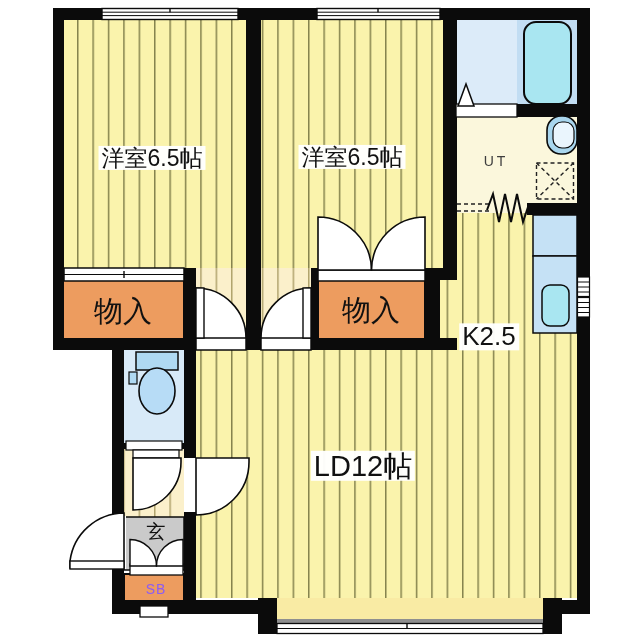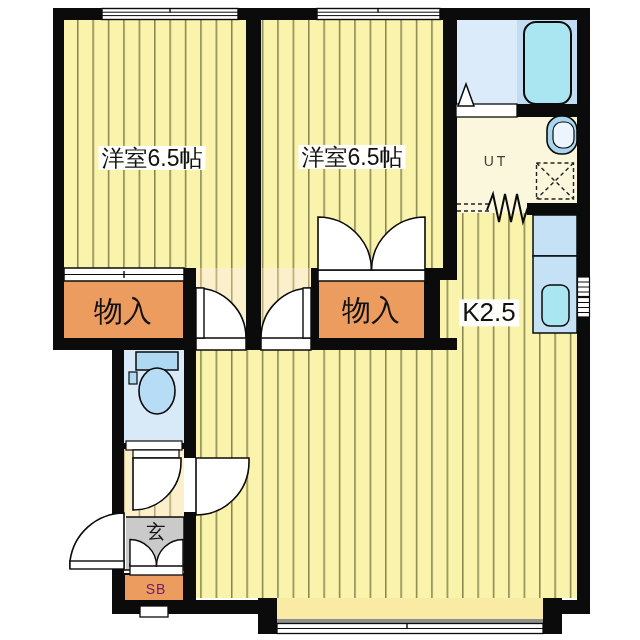--- a/index.html
+++ b/index.html
@@ -4,25 +4,25 @@
 <style>
   html,body{margin:0;padding:0;background:#ffffff;}
   #stage{position:relative;width:640px;height:640px;background:#ffffff;overflow:hidden;
          font-family:Liberation Sans, sans-serif;}
   #plan-svg{position:absolute;left:0;top:0;}
   .lbl{position:absolute;transform:translate(-50%,-50%);white-space:nowrap;color:#111;
        line-height:1.05;text-align:center;}
   .lbl.box{background:rgba(255,255,255,0.96);padding:0 3px;}
   .room-lbl{font-size:23px;}
   .ld-lbl{font-size:29px;}
-  .k-lbl{font-size:26px;}
+  .k-lbl{font-size:26px;margin-top:24px;}
   .ut-lbl{font-size:14px;color:#3d3d3d;letter-spacing:3px;}
   .closet-lbl{font-size:29px;}
   .gen-lbl{font-size:19px;}
-  .sb-lbl{font-size:14px;color:#701a75;letter-spacing:1px;}
+  .sb-lbl{font-size:14px;color:#8b5cf6;letter-spacing:1px;}
 </style>
 </head>
 <body>
 
 <div id="stage">
 <svg id="plan-svg" width="640" height="640" viewBox="0 0 640 640">
   <defs>
     <pattern id="str" patternUnits="userSpaceOnUse" width="15.4" height="24">
       <rect width="15.4" height="24" fill="#faf3ac"></rect>
       <rect x="0" y="0" width="1.5" height="24" fill="#85834e"></rect>
@@ -186,19 +186,20 @@
       <rect x="136" y="352" width="42" height="18" fill="#afd9f2" stroke="#0b0b0b" stroke-width="1.5"></rect>
       <rect x="129" y="372" width="8" height="12" fill="#afd9f2" stroke="#0b0b0b" stroke-width="1.2"></rect>
       <ellipse cx="157" cy="391" rx="18" ry="23" fill="#b7dcf6" stroke="#0b0b0b" stroke-width="1.6"></ellipse>
     </g>
     <rect x="140" y="606" width="28" height="11" fill="#fff" stroke="#0b0b0b" stroke-width="1.3"></rect>
   </g>
 </svg>
 
   <div class="lbl box room-lbl" style="left:152px;top:158px;">洋室6.5帖</div>
   <div class="lbl box room-lbl" style="left:352px;top:157px;">洋室6.5帖</div>
+  <div class="lbl box ld-lbl" style="left:363px;top:466px;">LD12帖</div>
   <div class="lbl box k-lbl" style="left:489px;top:313px;">K2.5</div>
   <div class="lbl ut-lbl" style="left:496px;top:161px;">UT</div>
   <div class="lbl closet-lbl" style="left:123px;top:311px;">物入</div>
   <div class="lbl closet-lbl" style="left:371px;top:310px;">物入</div>
   <div class="lbl gen-lbl" style="left:156px;top:532px;">玄</div>
   <div class="lbl sb-lbl" style="left:156px;top:589px;">SB</div>
 </div>
 
 </body></html>

